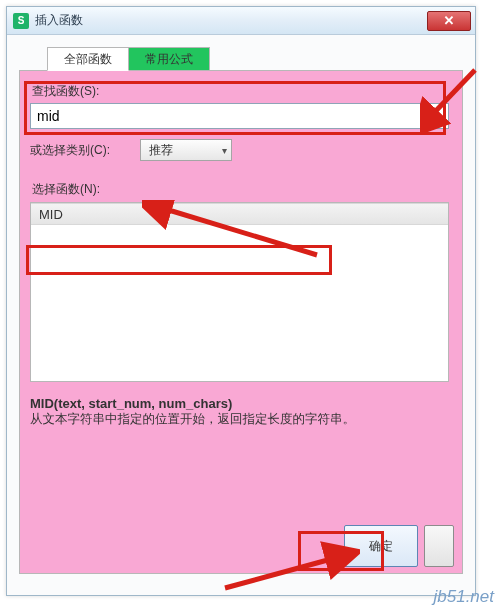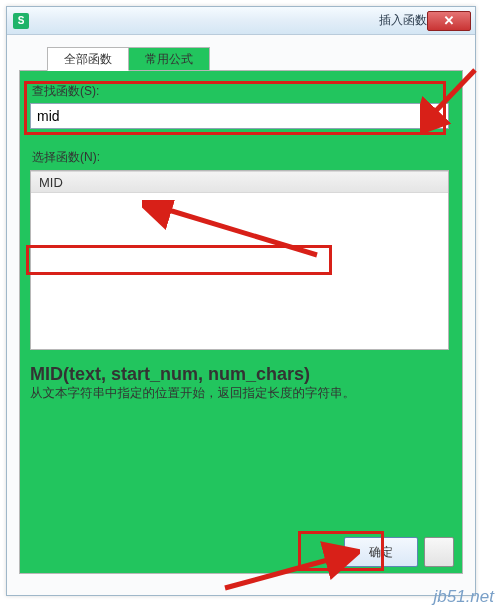--- a/index.html
+++ b/index.html
@@ -34,21 +34,21 @@
     padding: 0 4px 0 6px;
   }
   .app-icon {
     width: 16px; height: 16px;
     background: #1fb36a;
     border-radius: 2px;
     display: flex; align-items: center; justify-content: center;
     color: #fff; font-size: 10px; font-weight: bold;
     margin-right: 6px;
   }
-  .title { flex: 1; color: #2b3c4d; font-size: 12px; text-align: right; }
+  .title { flex: 1; color: #2b3c4d; font-size: 12px; }
   .close-btn {
     width: 44px; height: 20px;
     background: linear-gradient(#e57373,#c93434);
     border: 1px solid #8e2020;
     border-radius: 2px;
     color: #fff;
     display: flex; align-items: center; justify-content: center;
     font-family: Arial; font-size: 13px; font-weight: bold;
     cursor: pointer;
   }
@@ -86,21 +86,21 @@
   }
   .tab-line {
     position: absolute; left:0; right:0; bottom:0;
     border-bottom: 1px solid #b7b7b7;
     z-index: 1;
   }
 
   .content {
     border: 1px solid #b7b7b7;
     border-top: none;
-    background: #22c55e;
+    background: #f9a8d4;
     padding: 10px 13px 6px 10px;
     height: 503px;
     position: relative;
   }
 
   .label { display:block; margin: 2px 0 3px 2px; color:#333; }
 
   .search-wrap {
     position: relative;
   }
@@ -157,34 +157,34 @@
     position:absolute;
     top: 174px; left: 6px;
     width: 306px; height: 30px;
     border: 3px solid #d82018;
     pointer-events:none;
   }
 
   .sig {
     margin-top: 14px;
     font-weight: bold;
-    font-size: 18px;
+    font-size: 13px;
   }
   .desc {
     font-size: 12.5px;
     color: #333;
   }
 
   .btnrow {
     position: absolute;
     right: 8px; bottom: 6px;
     display: flex; gap: 6px;
   }
   .btn {
-    width: 74px; height: 30px;
+    width: 74px; height: 42px;
     border: 1px solid #8c8c8c;
     border-radius: 2px;
     background: linear-gradient(#f8f8f8,#e3e3e3);
     display: flex; align-items: center; justify-content: center;
     font-size: 12px;
     cursor: pointer;
   }
   .btn.primary {
     border: 1px solid #5d86b4;
     background: linear-gradient(#f3f8fe,#dbe8f7);
@@ -244,20 +244,27 @@
 
     <div class="content">
 
       <span class="label">查找函数(S):</span>
 
       <div class="search-wrap">
         <input class="search-input" type="text" value="mid" style="">
         <div class="search-emph"></div>
       </div>
 
+      <div class="row-cat">
+        <span class="lbl">或选择类别(C):</span>
+        <div class="combo">
+          <span>推荐</span>
+          <span class="chev">▾</span>
+        </div>
+      </div>
 
       <span class="label" style="margin-top:20px;">选择函数(N):</span>
 
       <div class="listbox">
         <div class="li sel">
           <span>MID</span>
         </div>
       </div>
       <div class="sel-emph"></div>
 

